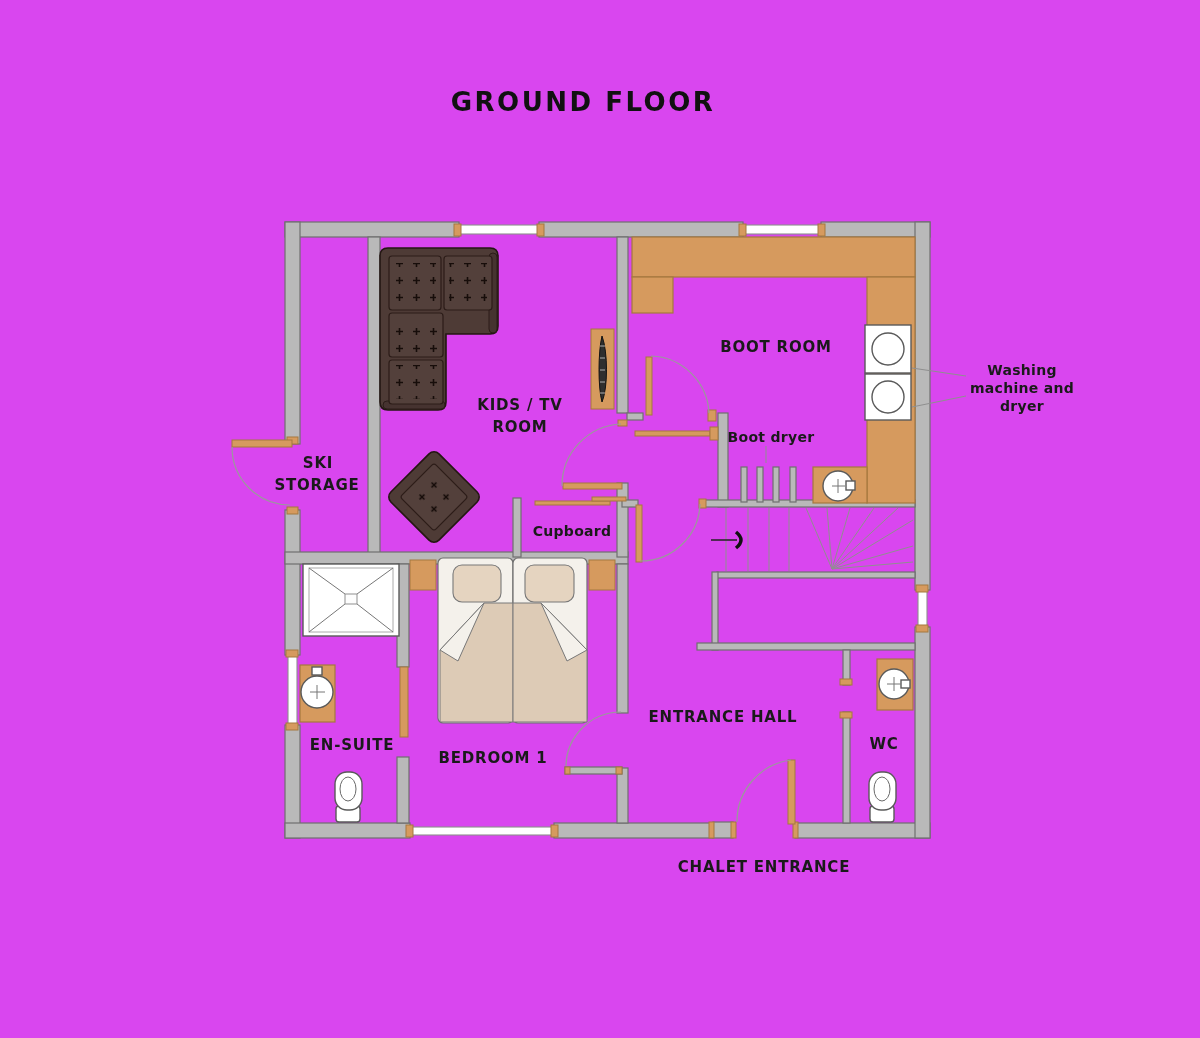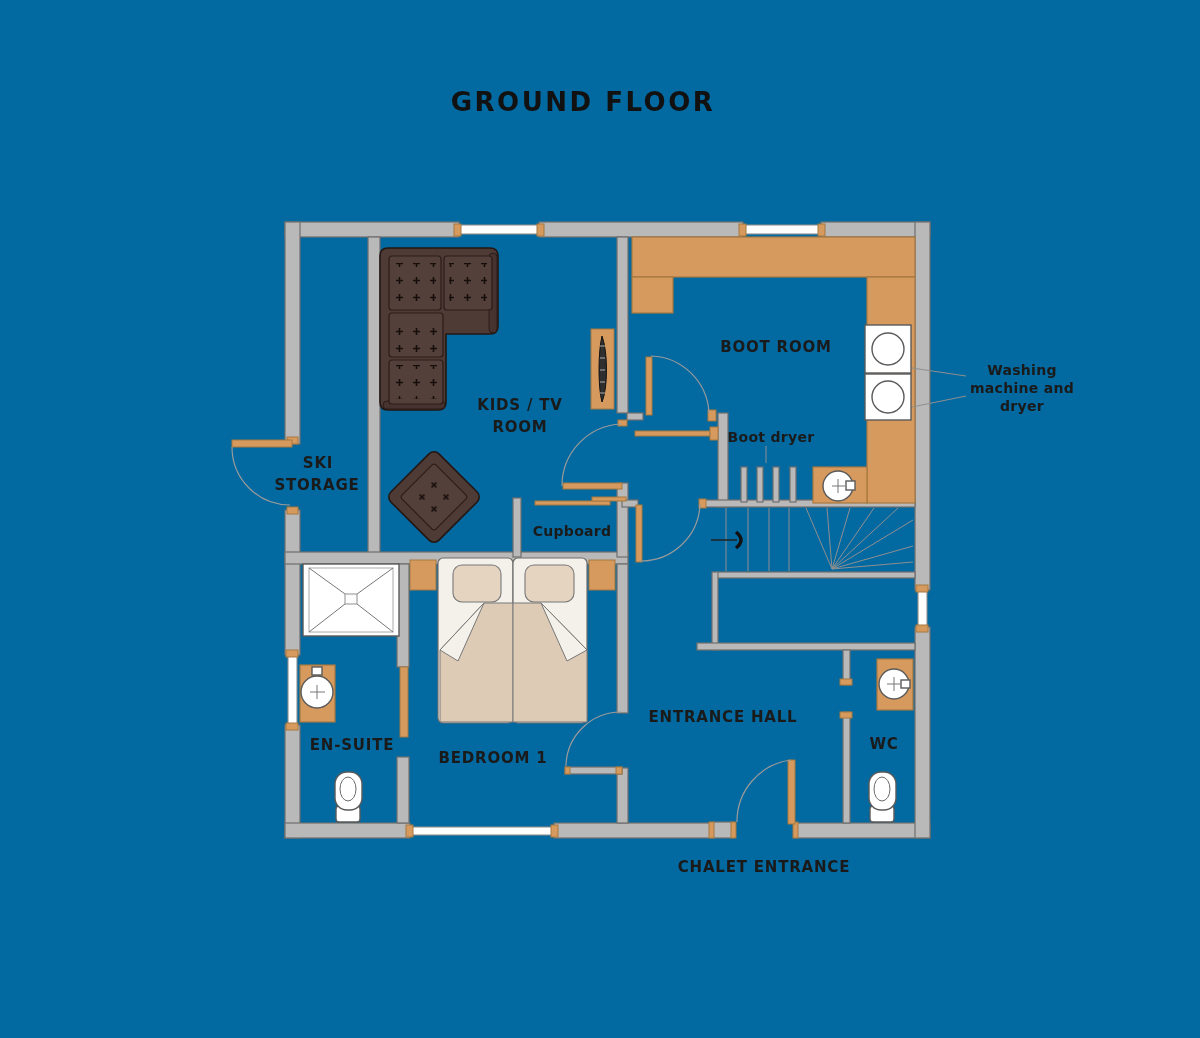--- a/index.html
+++ b/index.html
@@ -1,16 +1,16 @@
 <!DOCTYPE html>
 <html><head>
 <meta charset="utf-8">
 <style>
   html,body{margin:0;padding:0;background:#ffffff;}
-  .canvas{position:relative;width:1200px;height:1038px;background:#0369a1;overflow:hidden;
+  .canvas{position:relative;width:1200px;height:1038px;background:#d946ef;overflow:hidden;
           font-family:"DejaVu Sans", "Liberation Sans", sans-serif;}
   svg{display:block;}
   .wall{fill:#b9b9b9;stroke:#6f6f6f;stroke-width:1.2;}
   .wood{fill:#d69a5e;stroke:#a5783f;stroke-width:1;}
   .bench{fill:#d69a5e;stroke:#a5783f;stroke-width:1.2;}
   .arc{fill:none;stroke:#9a9a9a;stroke-width:1.2;}
   .win{fill:#ffffff;stroke:#8f8f8f;stroke-width:1.1;}
   .fix{fill:#ffffff;stroke:#5a5a5a;stroke-width:1.4;}
   .fixline{fill:none;stroke:#777777;stroke-width:1;}
   .sofa-base{fill:#4e3b36;stroke:#241713;stroke-width:1.6;}

